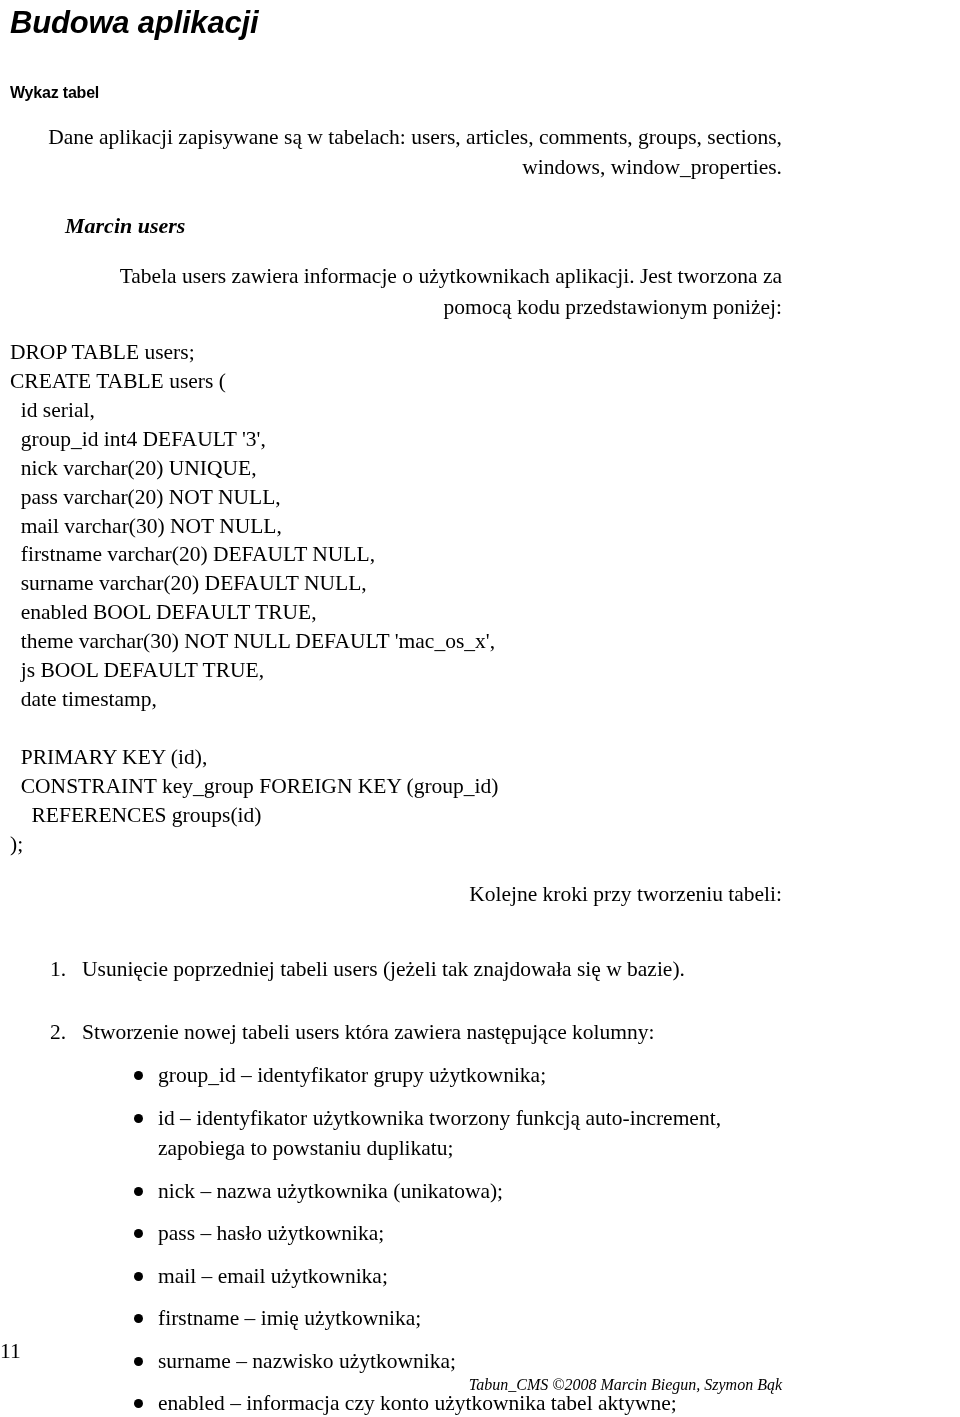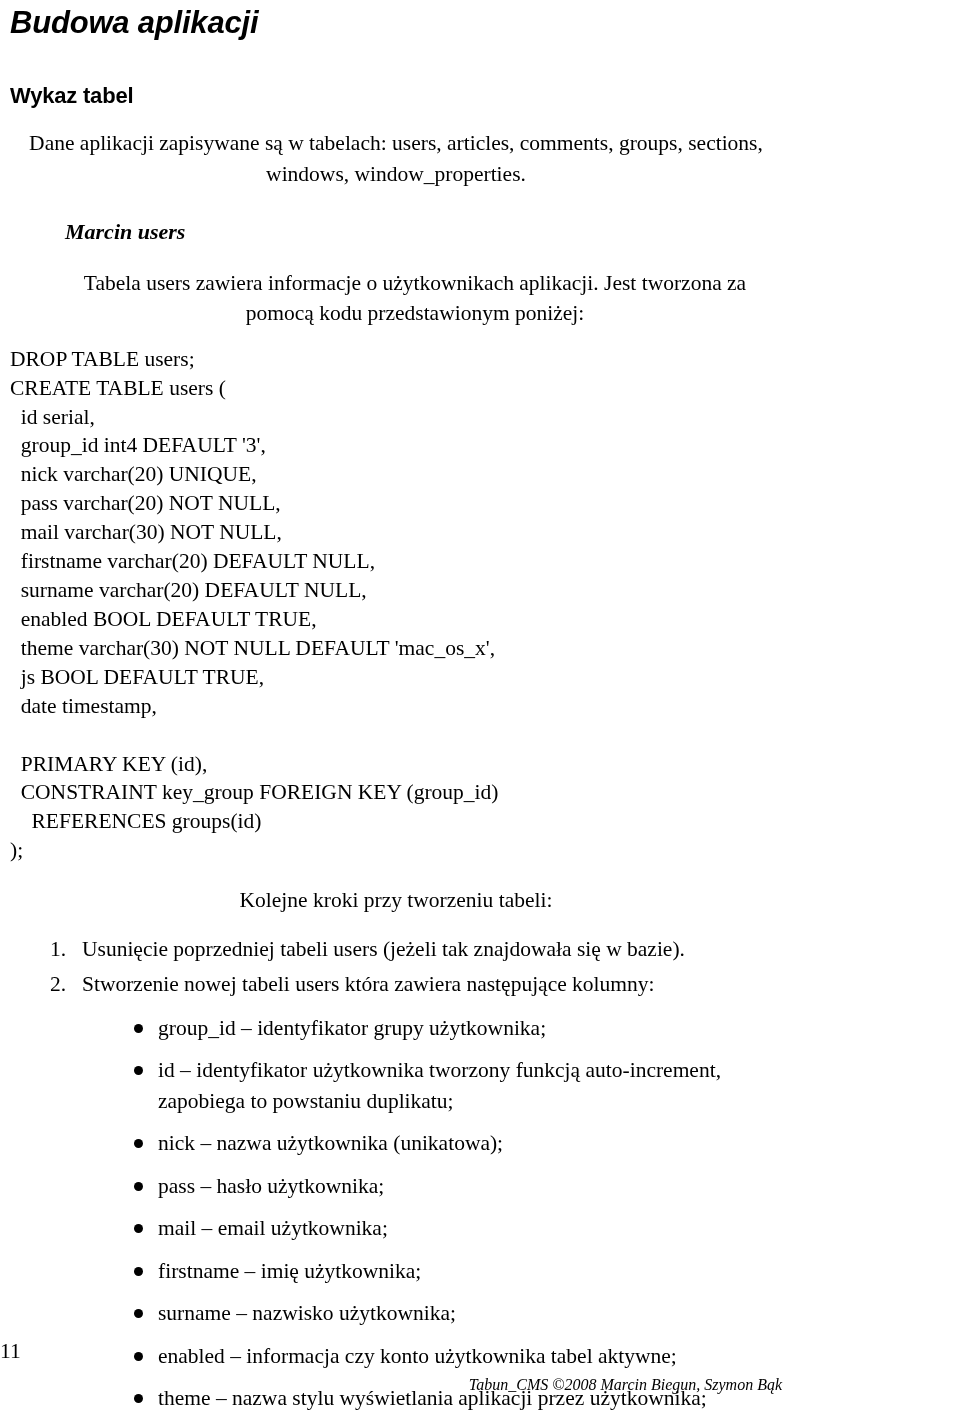--- a/index.html
+++ b/index.html
@@ -30,21 +30,21 @@
     font-style: italic;
     font-size: 31px;
     line-height: 1.1;
     margin: 0;
     padding-top: 6px;
     letter-spacing: -0.2px;
   }
   .h2 {
     font-family: "Liberation Sans", "DejaVu Sans", sans-serif;
     font-weight: bold;
-    font-size: 22px;
+    font-size: 16px;
     line-height: 1.1;
     margin: 0;
     padding-top: 44px;
     letter-spacing: -0.2px;
   }
   .h3 {
     font-family: "Liberation Serif", "DejaVu Serif", serif;
     font-weight: bold;
     font-style: italic;
     font-size: 22px;
@@ -53,21 +53,21 @@
     padding-top: 30px;
     padding-left: 55px;
   }
 
   
   .para {
     font-size: 21.5px;
     line-height: 1.42;
     margin: 0;
     padding-top: 20px;
-    text-align: center;
+    text-align: right;
   }
   .para-intro {
     padding-top: 22px;
     padding-left: 38px;
     text-indent: -0px;
   }
 
   
   .code {
     font-size: 21.5px;
@@ -91,20 +91,21 @@
     list-style: none;
     counter-reset: stepcounter;
   }
   .olist > li {
     position: relative;
     font-size: 21.5px;
     line-height: 1.42;
     padding-left: 72px;
     padding-bottom: 5px;
     counter-increment: stepcounter;
+    margin-top: 27px;
   }
   .olist > li::before {
     content: counter(stepcounter) ".";
     position: absolute;
     left: 40px;
     top: 0;
   }
 
   
   .blist {

